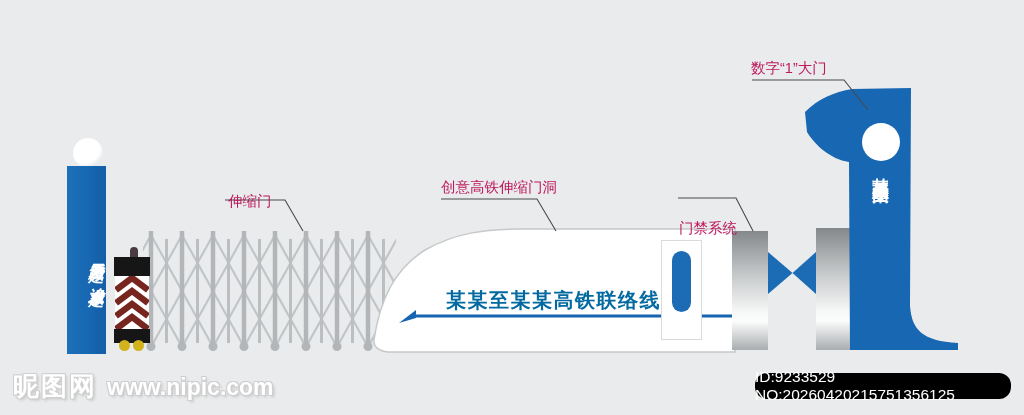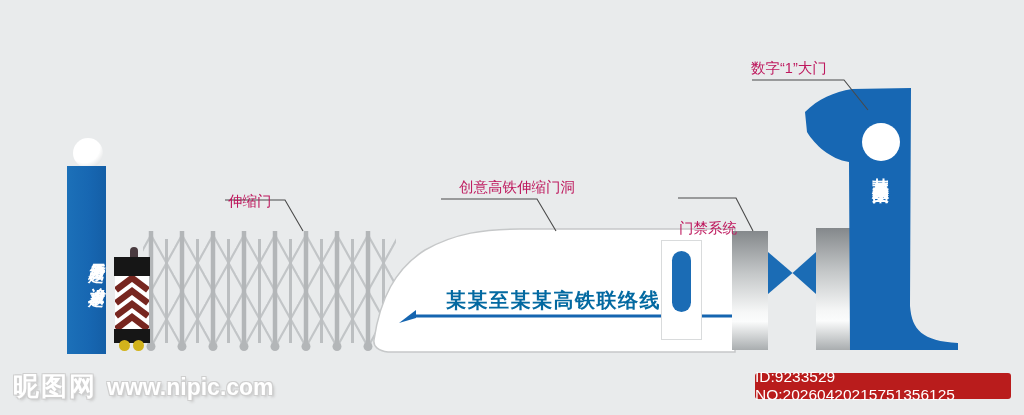--- a/index.html
+++ b/index.html
@@ -52,34 +52,34 @@
 
   
   .monument-text{
     left:869px;top:164px;writing-mode:vertical-rl;text-orientation:upright;
     color:#ffffff;font-size:17px;font-weight:bold;letter-spacing:2px;
   }
 
   
   .callout{font-size:14.5px;color:#be185d;white-space:nowrap;}
   .callout.c-gate{left:228px;top:192px;}
-  .callout.c-train{left:459px;top:178px;}
+  .callout.c-train{left:441px;top:178px;}
   .callout.c-access{left:679px;top:179px;margin-top:40px;}
   .callout.c-one{left:751px;top:59px;}
 
   
   .watermark{
     left:13px;top:369px;display:flex;align-items:baseline;gap:10px;
     font-weight:bold;color:#ffffff;
     text-shadow:-1px -1px 0 #cfcfcf,1px -1px 0 #cfcfcf,-1px 1px 0 #cfcfcf,1px 1px 0 #cfcfcf,2px 2px 3px #c2c2c2;
   }
   .wm-site{font-size:26px;letter-spacing:2px;}
   .wm-url{font-size:23px;}
   .id-badge{
-    left:755px;top:373px;width:256px;height:26px;border-radius:3px;background:#b91c1c;
+    left:755px;top:373px;width:256px;height:26px;border-radius:12px;background:#000000;
     display:flex;align-items:center;justify-content:center;color:#ffffff;font-size:15.5px;
   }
   svg{display:block;}
 </style>
 </head>
 <body>
 
 <div class="canvas">
 
   <svg class="abs" style="left:143px;top:229px;" width="253" height="123" viewBox="0 0 253 123">

